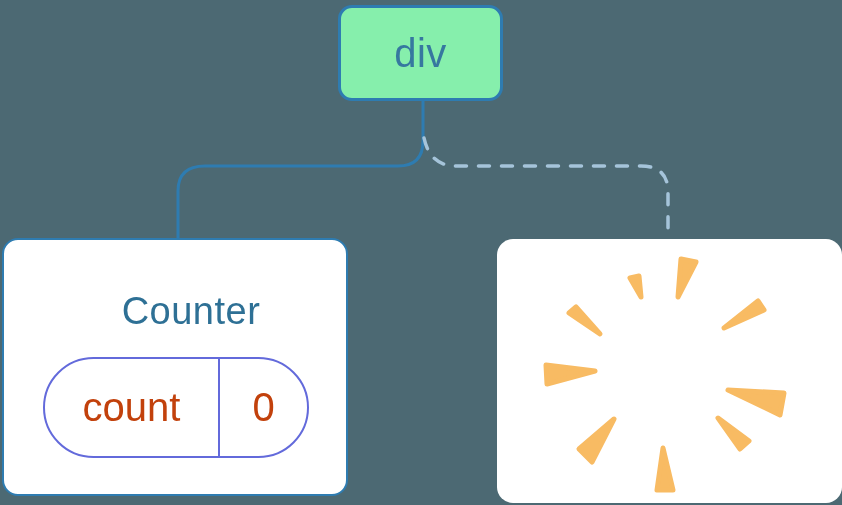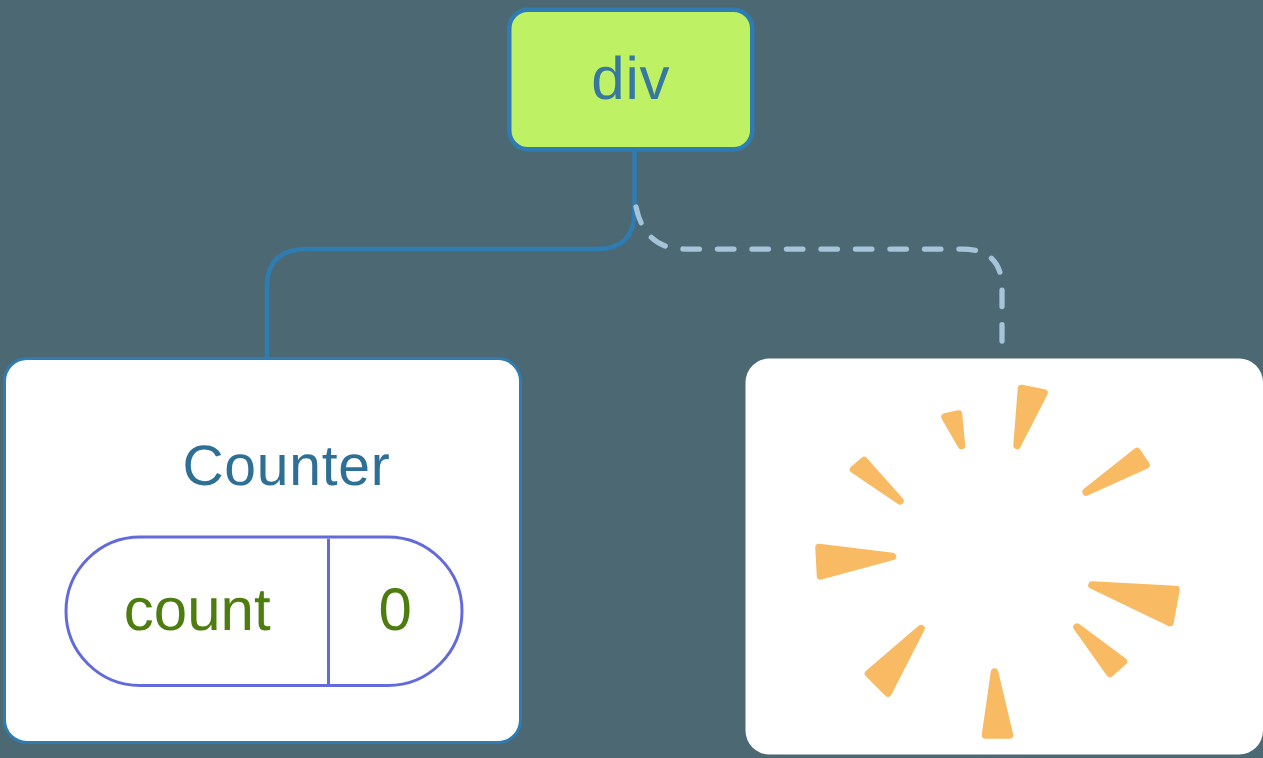--- a/index.html
+++ b/index.html
@@ -16,21 +16,21 @@
   .edges-svg {
     position: absolute; left: 0; top: 0;
     width: 842px; height: 505px;
     pointer-events: none;
   }
   .node-root {
     position: absolute;
     left: 338px; top: 5px;
     width: 165px; height: 96px;
     box-sizing: border-box;
-    background: #bef264;
+    background: #86efac;
     border: 3px solid #2E7CB1;
     border-radius: 14px;
     display: flex; align-items: center; justify-content: center;
   }
   .node-root .label {
     font-size: 40px;
     color: #36789F;
     letter-spacing: 0.5px;
   }
   .card {
@@ -69,21 +69,21 @@
     border-right: 2px solid #636ADB;
     display: flex; align-items: center; justify-content: center;
   }
   .state-pill .value-cell {
     flex: 1;
     display: flex; align-items: center; justify-content: center;
   }
   .state-pill .key-cell span,
   .state-pill .value-cell span {
     font-size: 40px;
-    color: #4d7c0f;
+    color: #c2410c;
   }
   .card-removed {
     left: 497px; top: 239px;
     width: 345px; height: 264px;
   }
   .poof-svg { display: block; width: 345px; height: 264px; }
   .poof-svg polygon {
     stroke: #F8BB63;
     stroke-width: 5;
     stroke-linejoin: round;

